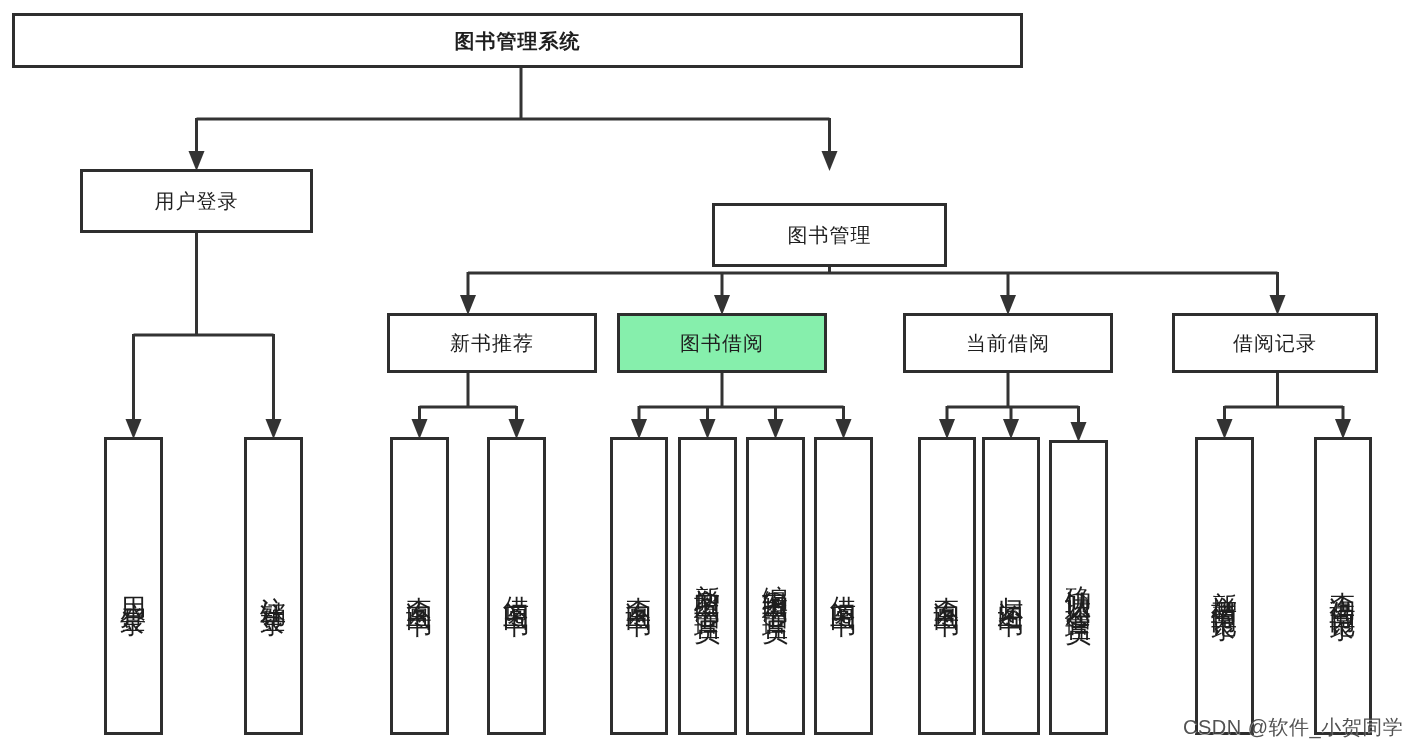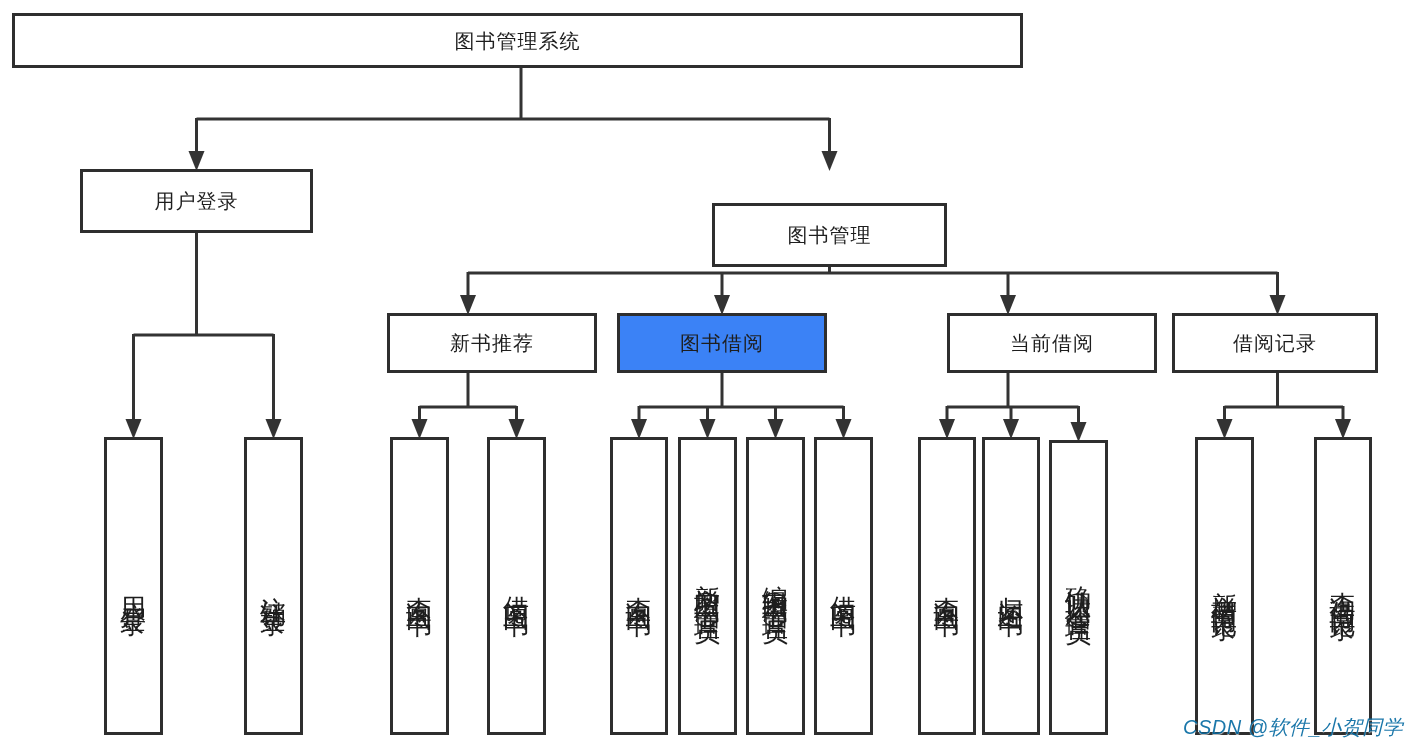--- a/index.html
+++ b/index.html
@@ -116,37 +116,37 @@
       </g>
       <g>
         <line x1="1277.5" y1="372" x2="1277.5" y2="407" stroke="#333333" stroke-width="3"></line>
         <line x1="1224.5" y1="407" x2="1343" y2="407" stroke="#333333" stroke-width="3"></line>
         <line x1="1224.5" y1="406" x2="1224.5" y2="421" stroke="#333333" stroke-width="3"></line>
         <polygon points="1216.5,419 1232.5,419 1224.5,439" fill="#333333"></polygon>
         <line x1="1343" y1="406" x2="1343" y2="421" stroke="#333333" stroke-width="3"></line>
         <polygon points="1335,419 1351,419 1343,439" fill="#333333"></polygon>
       </g>
     </svg>
-  <div id="watermark" style="color: #0369a1; font-style: italic;">CSDN @软件_小贺同学</div>
-<div class="node" style="left: 12px; top: 13px; width: 1011px; height: 55px; border-color: rgb(46, 46, 46); background: rgb(255, 255, 255); color: rgb(30, 30, 30);">
+  <div id="watermark" style="color: #404040;">CSDN @软件_小贺同学</div>
+<div class="node" style="left: 12px; top: 13px; width: 1011px; height: 55px; border-color: rgb(46, 46, 46); background: rgb(255, 255, 255); color: rgb(30, 30, 30); font-weight: bold;">
       <span>图书管理系统</span>
     </div>
     <div class="node" style="left: 80px; top: 169px; width: 233px; height: 64px; border-color: rgb(46, 46, 46); background: rgb(255, 255, 255); color: rgb(30, 30, 30);">
       <span>用户登录</span>
     </div>
     <div class="node" style="left: 712px; top: 169px; width: 235px; height: 64px; border-color: rgb(46, 46, 46); background: rgb(255, 255, 255); color: rgb(30, 30, 30); margin-top: 34px;">
       <span>图书管理</span>
     </div>
     <div class="node" style="left: 363px; top: 313px; width: 210px; height: 60px; border-color: rgb(46, 46, 46); background: rgb(255, 255, 255); color: rgb(30, 30, 30); margin-left: 24px;">
       <span>新书推荐</span>
     </div>
-    <div class="node" style="left: 617px; top: 313px; width: 210px; height: 60px; border-color: rgb(46, 46, 46); background: #3b82f6; color: rgb(30, 30, 30);">
+    <div class="node" style="left: 617px; top: 313px; width: 210px; height: 60px; border-color: rgb(46, 46, 46); background: #86efac; color: rgb(30, 30, 30);">
       <span>图书借阅</span>
     </div>
-    <div class="node" style="left: 903px; top: 313px; width: 210px; height: 60px; border-color: rgb(46, 46, 46); background: rgb(255, 255, 255); color: rgb(30, 30, 30); margin-left: 44px;">
+    <div class="node" style="left: 903px; top: 313px; width: 210px; height: 60px; border-color: rgb(46, 46, 46); background: rgb(255, 255, 255); color: rgb(30, 30, 30);">
       <span>当前借阅</span>
     </div>
     <div class="node" style="left: 1172px; top: 313px; width: 206px; height: 60px; border-color: rgb(46, 46, 46); background: rgb(255, 255, 255); color: rgb(30, 30, 30);">
       <span>借阅记录</span>
     </div>
     <div class="node vertical" style="left: 104px; top: 437px; width: 59px; height: 298px; border-color: rgb(46, 46, 46); background: rgb(255, 255, 255); color: rgb(30, 30, 30);">
       <span>用户登录</span>
     </div>
     <div class="node vertical" style="left: 244px; top: 437px; width: 59px; height: 298px; border-color: rgb(46, 46, 46); background: rgb(255, 255, 255); color: rgb(30, 30, 30);">
       <span>注销登录</span>

